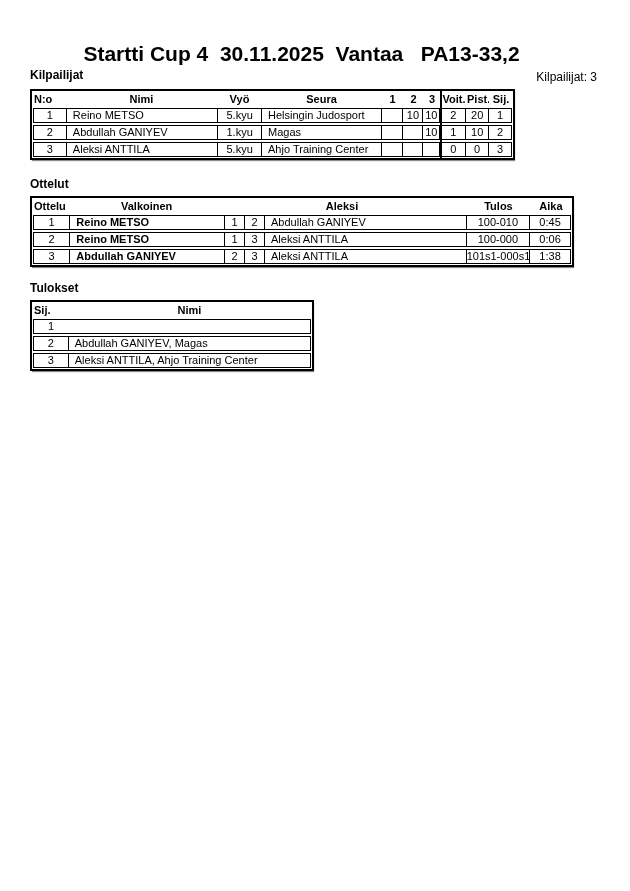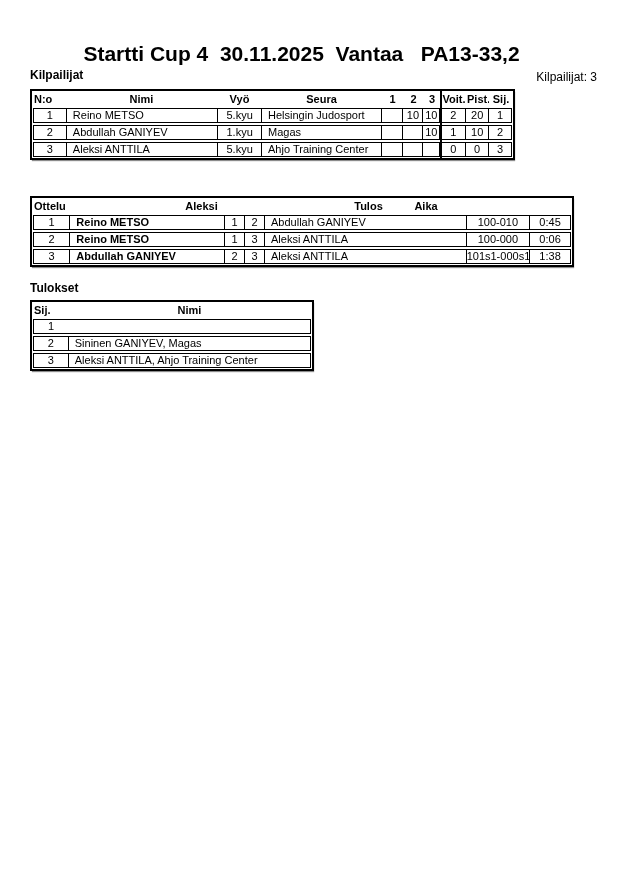--- a/index.html
+++ b/index.html
@@ -155,24 +155,26 @@
       <div class="c col-r1"></div>
       <div class="c col-r2"></div>
       <div class="c col-r3"></div>
       <div class="c col-voit">0</div>
       <div class="c col-pist">0</div>
       <div class="c col-sij">3</div>
     </div>
     <div class="thickline"></div>
   </div>
 
+  <div class="sec-heading ottelut-heading">Ottelut</div>
 
   <div class="jtable t2">
     <div class="hrow">
       <div class="c col-ono hleft">Ottelu</div>
+      <div class="c col-white">Valkoinen</div>
       <div class="c col-n1"></div>
       <div class="c col-n2"></div>
       <div class="c col-blue">Aleksi</div>
       <div class="c col-tulos">Tulos</div>
       <div class="c col-aika">Aika</div>
     </div>
     <div class="brow">
       <div class="c col-ono">1</div>
       <div class="c col-white left bold">Reino METSO</div>
       <div class="c col-n1">1</div>
@@ -206,21 +208,21 @@
   <div class="jtable t3">
     <div class="hrow">
       <div class="c col-psij hleft">Sij.</div>
       <div class="c col-pnimi">Nimi</div>
     </div>
     <div class="brow">
       <div class="c col-psij">1</div>
     </div>
     <div class="brow">
       <div class="c col-psij">2</div>
-      <div class="c col-pnimi left">Sininen GANIYEV, Magas</div>
+      <div class="c col-pnimi left">Abdullah GANIYEV, Magas</div>
     </div>
     <div class="brow">
       <div class="c col-psij">3</div>
       <div class="c col-pnimi left">Aleksi ANTTILA, Ahjo Training Center</div>
     </div>
   </div>
 
 </div>
 
 </body></html>

